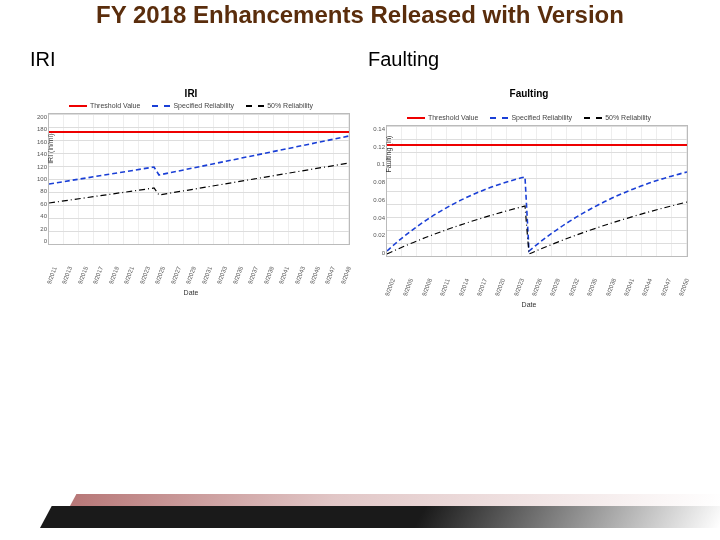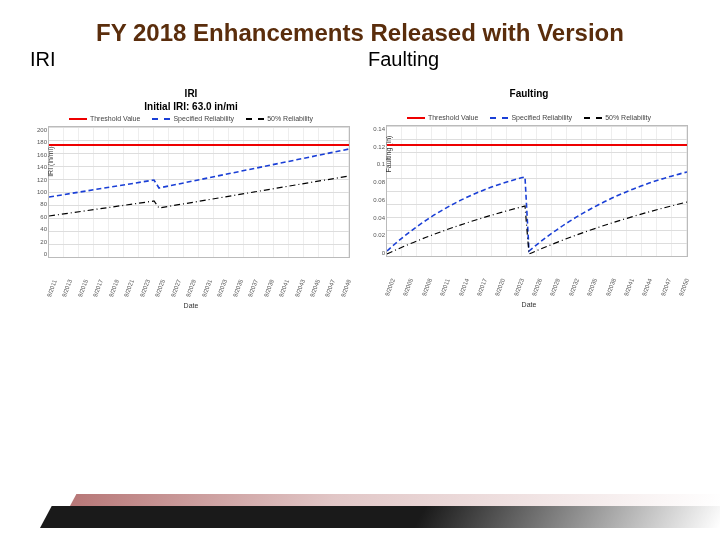--- a/index.html
+++ b/index.html
@@ -1,18 +1,18 @@
 <!DOCTYPE html>
 <html><head>
 <meta charset="utf-8">
 <style>
   html,body{margin:0;padding:0;background:#fff;font-family:Arial,Helvetica,sans-serif;}
-  .slide{width:720px;height:540px;position:relative;box-sizing:border-box;padding-top:18px;}
+  .slide{width:720px;height:540px;position:relative;box-sizing:border-box;}
   .title{font-size:24px;font-weight:bold;color:#5a2d0c;text-align:center;line-height:1.25;padding:0 36px;}
-  .cols{display:flex;justify-content:space-between;padding:0 26px;}
+  .cols{display:flex;justify-content:space-between;padding:0 26px;margin-top:18px;}
   .col{width:330px;}
   .col-label{font-size:20px;color:#000;margin-bottom:16px;padding-left:4px;}
   .chart-wrap{border:0;}
   .chart-titles{text-align:center;font-size:10px;font-weight:bold;color:#000;line-height:1.3;margin-bottom:2px;}
   .legend{display:flex;justify-content:center;gap:12px;font-size:7px;color:#444;margin-bottom:4px;flex-wrap:wrap;}
   .legend span.sw{display:inline-block;width:18px;height:0;border-top-width:2px;border-top-style:solid;vertical-align:middle;margin-right:3px;}
   .legend .red .sw{border-color:#e00;}
   .legend .blue .sw{border-color:#1a3fd6;border-top-style:dashed;}
   .legend .black .sw{border-color:#000;border-top-style:dashed;}
   .axis-label-y{position:absolute;left:-2px;top:50%;transform:rotate(-90deg) translateX(50%);transform-origin:left top;font-size:7px;color:#333;white-space:nowrap;}
@@ -37,21 +37,20 @@
   <span>FY 2018 Enhancements Released with Version</span><br>
 </div>
 
 <div class="cols">
 
   <div class="col">
     <div class="col-label">IRI</div>
     <div class="chart-wrap">
       <div class="chart-titles">
         <div>IRI</div>
-        <div>Initial IRI: 63.0 in/mi</div>
       </div>
       <div class="legend">
         <span class="red"><span class="sw"></span><span>Threshold Value</span></span>
         <span class="blue"><span class="sw"></span><span>Specified Reliability</span></span>
         <span class="black"><span class="sw"></span><span>50% Reliability</span></span>
       </div>
       <div class="plot">
         <div class="axis-label-y">IRI (in/mi)</div>
         <div class="yticks">
               <span>200</span>

